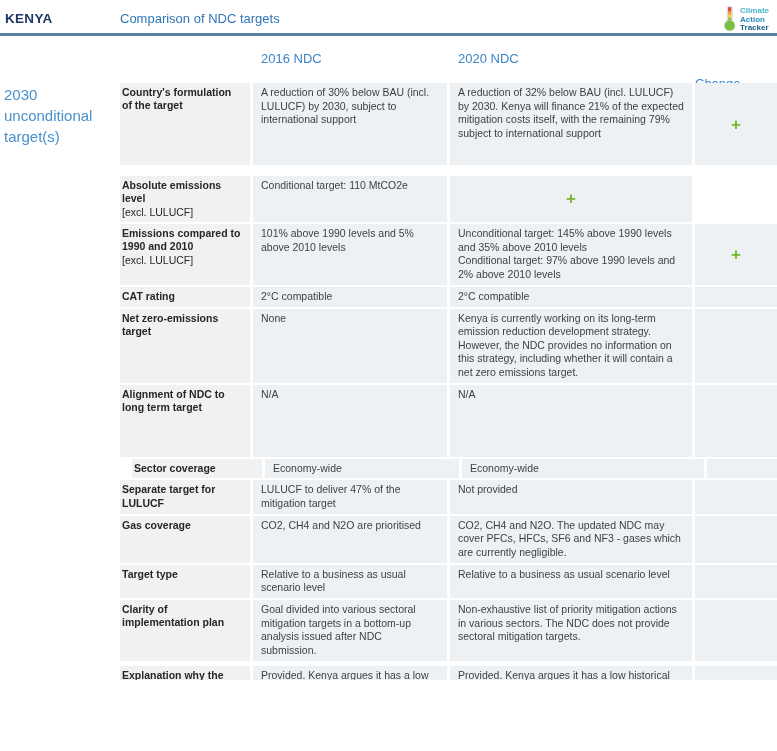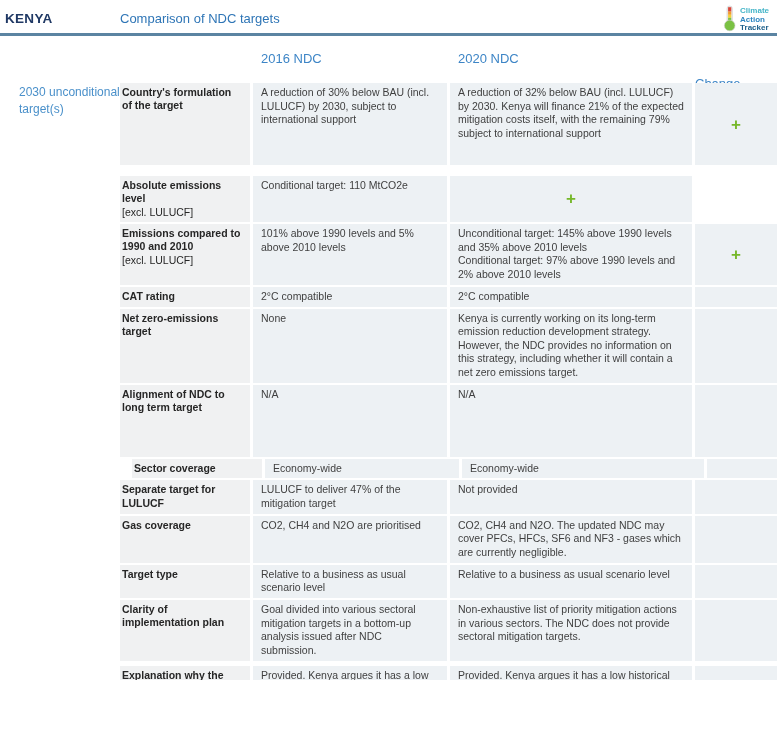--- a/index.html
+++ b/index.html
@@ -49,21 +49,21 @@
   .colheads{
     position:absolute;left:120px;top:51px;width:657px;
     display:grid;grid-template-columns:130px 194px 242px 82px;column-gap:3px;
     font-size:13px;color:var(--header_blue);
   }
   .colheads .h{padding-left:8px;}
   .colheads .hc{text-align:left;padding-left:0;margin-top:25px;}
   
   .sidebar-label{
     position:absolute;left:4px;top:84px;width:112px;
-    font-size:12px;line-height:1.4;color:var(--sidebar_blue);margin-left:15px;
+    font-size:15px;line-height:1.4;color:var(--sidebar_blue);
   }
   
   .table{position:absolute;left:120px;top:83px;width:657px;}
   .row{
     display:grid;grid-template-columns:130px 194px 242px 82px;column-gap:3px;
     margin-top:2px;
   }
   .row:nth-child(1){margin-top:0;min-height:82px;}
   .row:nth-child(2){margin-top:11px;min-height:31px;}
   .row:nth-child(3){min-height:50px;}

